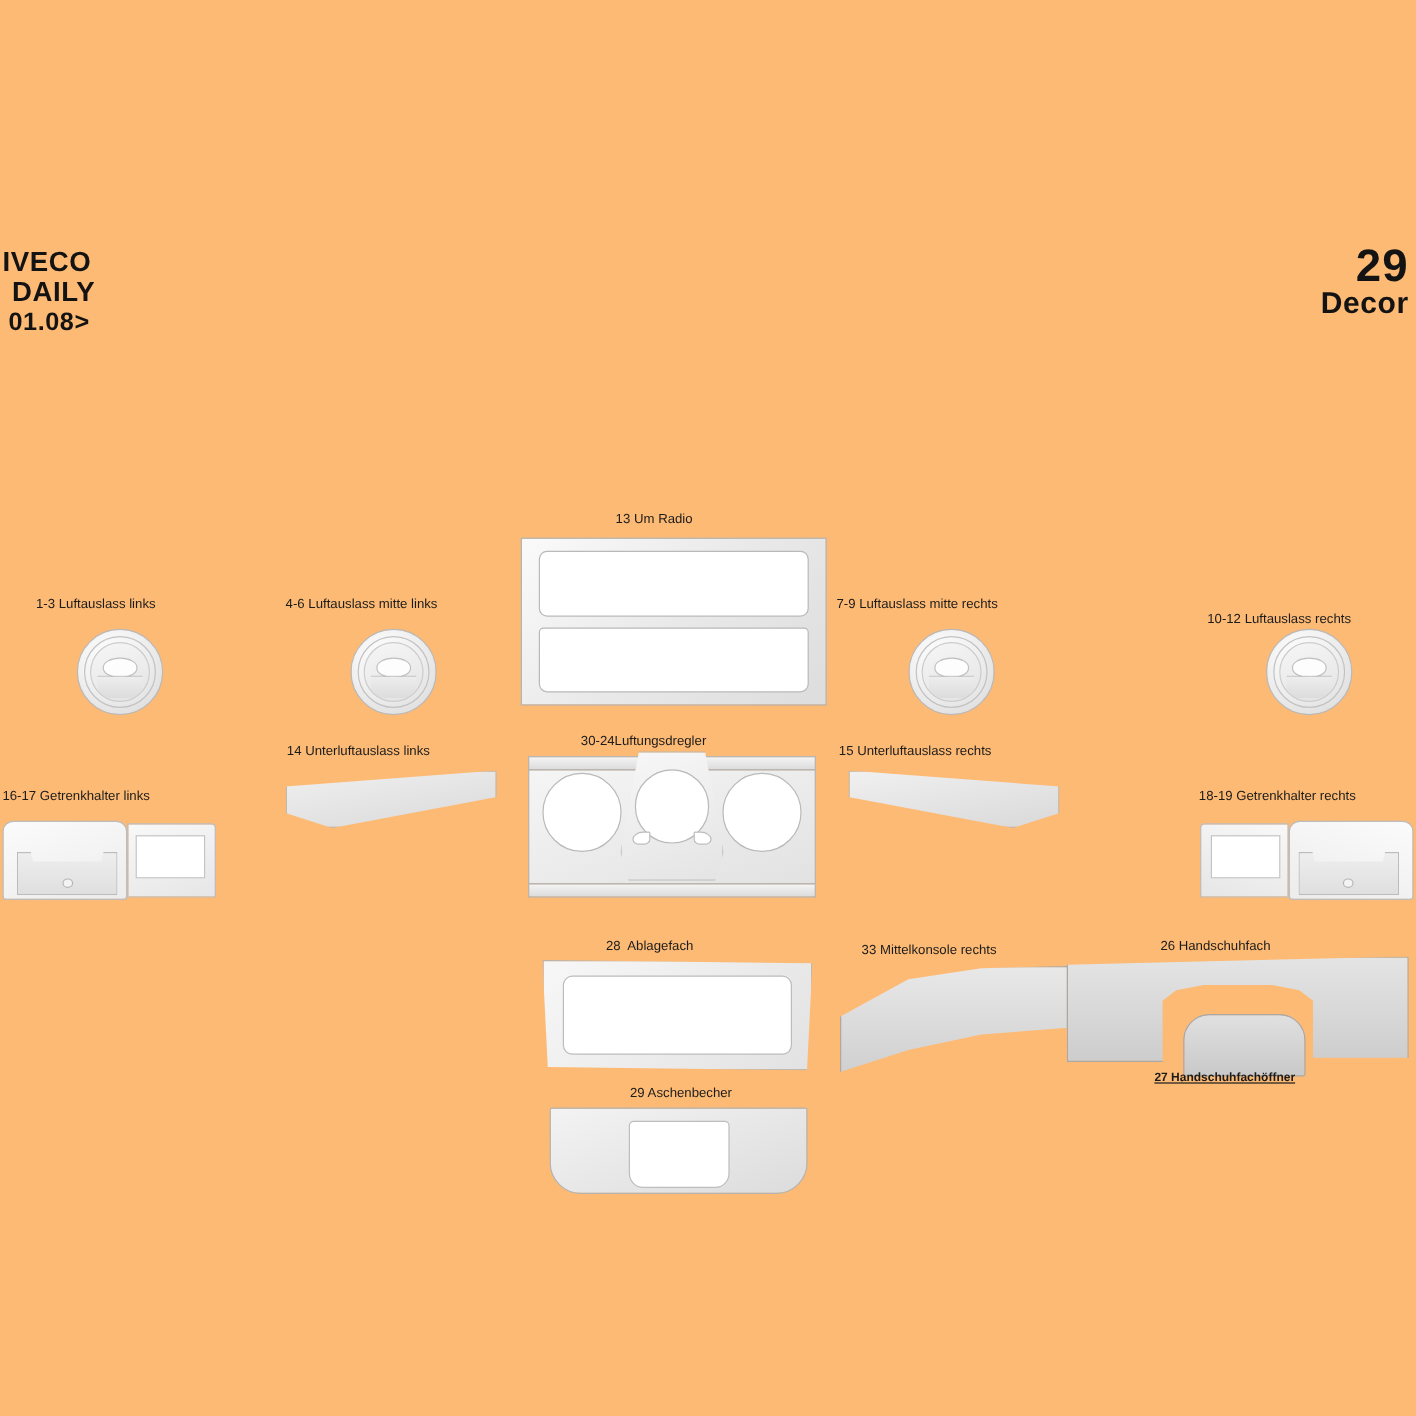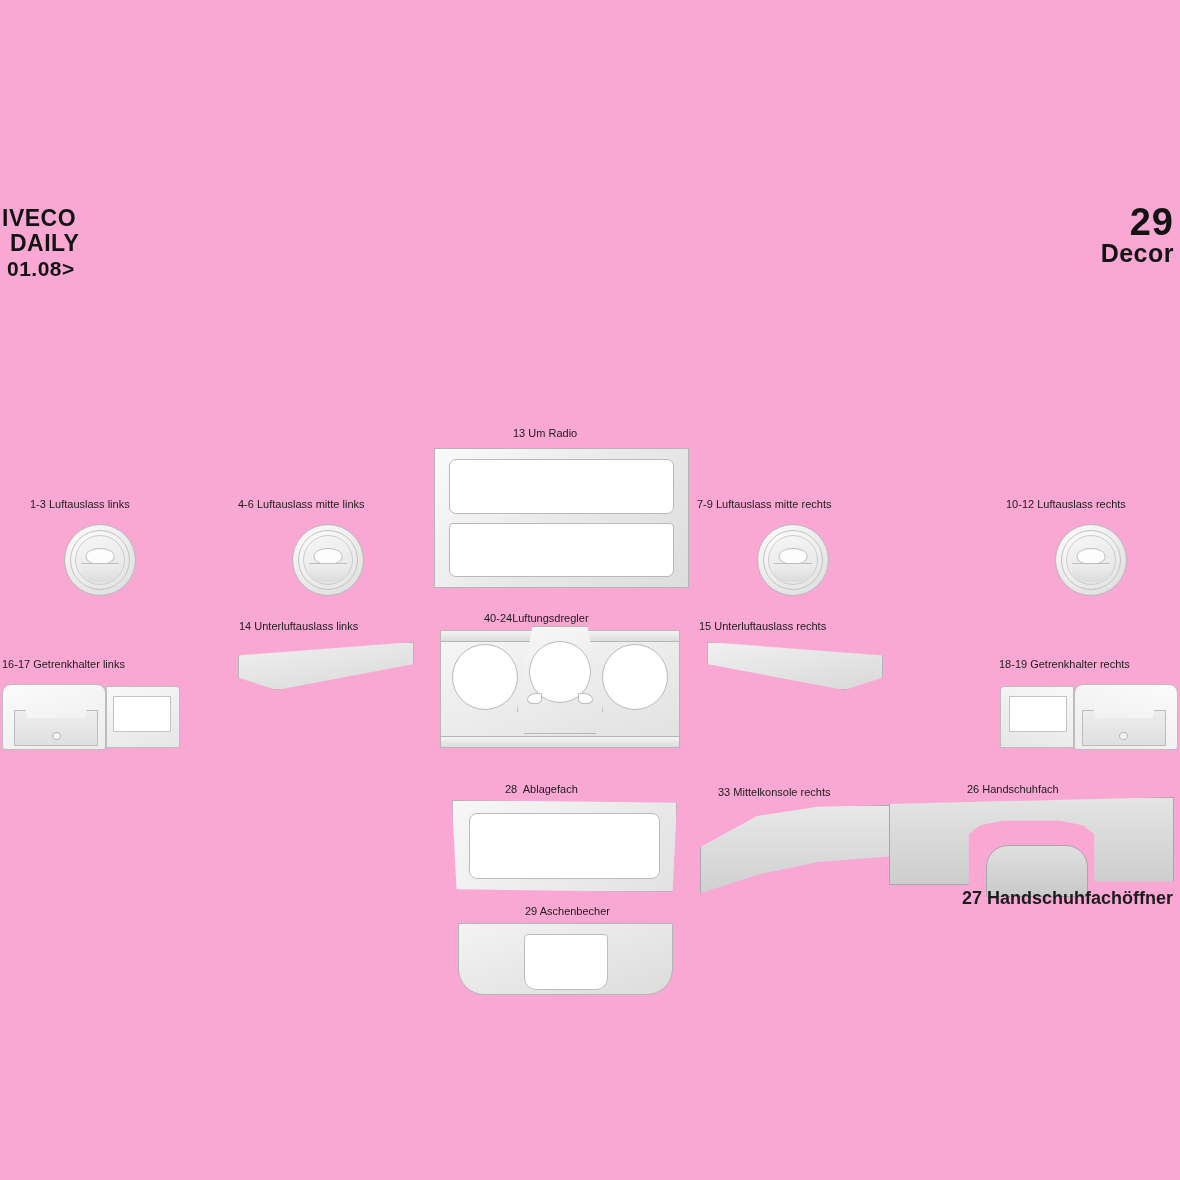--- a/index.html
+++ b/index.html
@@ -8,21 +8,21 @@
     background: #ffffff;
   }
   body {
     font-family: "Liberation Sans", sans-serif;
     -webkit-font-smoothing: antialiased;
   }
   #page {
     position: relative;
     width: 1180px;
     height: 1180px;
-    background: #f9a8d4;
+    background: #fdba74;
     overflow: hidden;
   }
 
   
   .brand {
     position: absolute;
     left: 2px;
     top: 206px;
     font-weight: bold;
     font-size: 23px;
@@ -54,21 +54,21 @@
   }
 
   
   .cap {
     position: absolute;
     font-size: 11px;
     color: #1b1b1b;
     white-space: pre;
     line-height: 17px;
   }
-  .cap.bold { font-weight: bold; font-size: 18px; }
+  .cap.bold { font-weight: bold; font-size: 10px; text-decoration: underline; }
 
   
   .part { position: absolute; }
 
   
   .vent {
     width: 72px;
     height: 72px;
     border-radius: 50%;
     background:
@@ -389,33 +389,33 @@
 
   <div class="cap" style="left:697px; top:496px;">7-9 Luftauslass mitte rechts</div>
   <div class="part vent" style="left:757px; top:524px;">
     <div class="ring2"></div>
     <div class="ring3">
       <div class="oval"></div>
       <div class="shelf"></div>
     </div>
   </div>
 
-  <div class="cap" style="left:1006px; top:496px;text-align:right;">10-12 Luftauslass rechts</div>
+  <div class="cap" style="left:1006px; top:508px;text-align:right;">10-12 Luftauslass rechts</div>
   <div class="part vent" style="left:1055px; top:524px;">
     <div class="ring2"></div>
     <div class="ring3">
       <div class="oval"></div>
       <div class="shelf"></div>
     </div>
   </div>
 
   <div class="cap" style="left:239px; top:618px;">14 Unterluftauslass links</div>
   <div class="part wedge left" style="left:238px; top:642px;"></div>
 
-  <div class="cap" style="left:484px; top:610px;">40-24Luftungsdregler</div>
+  <div class="cap" style="left:484px; top:610px;">30-24Luftungsdregler</div>
   <div class="part climate" style="left:440px; top:630px;">
     <div class="band top"></div>
     <div class="body"></div>
     <div class="dial l"></div>
     <div class="dial r"></div>
     <div class="center">
       <div class="dial-c"></div>
       <div class="tri a"></div>
       <div class="tri b"></div>
     </div>

